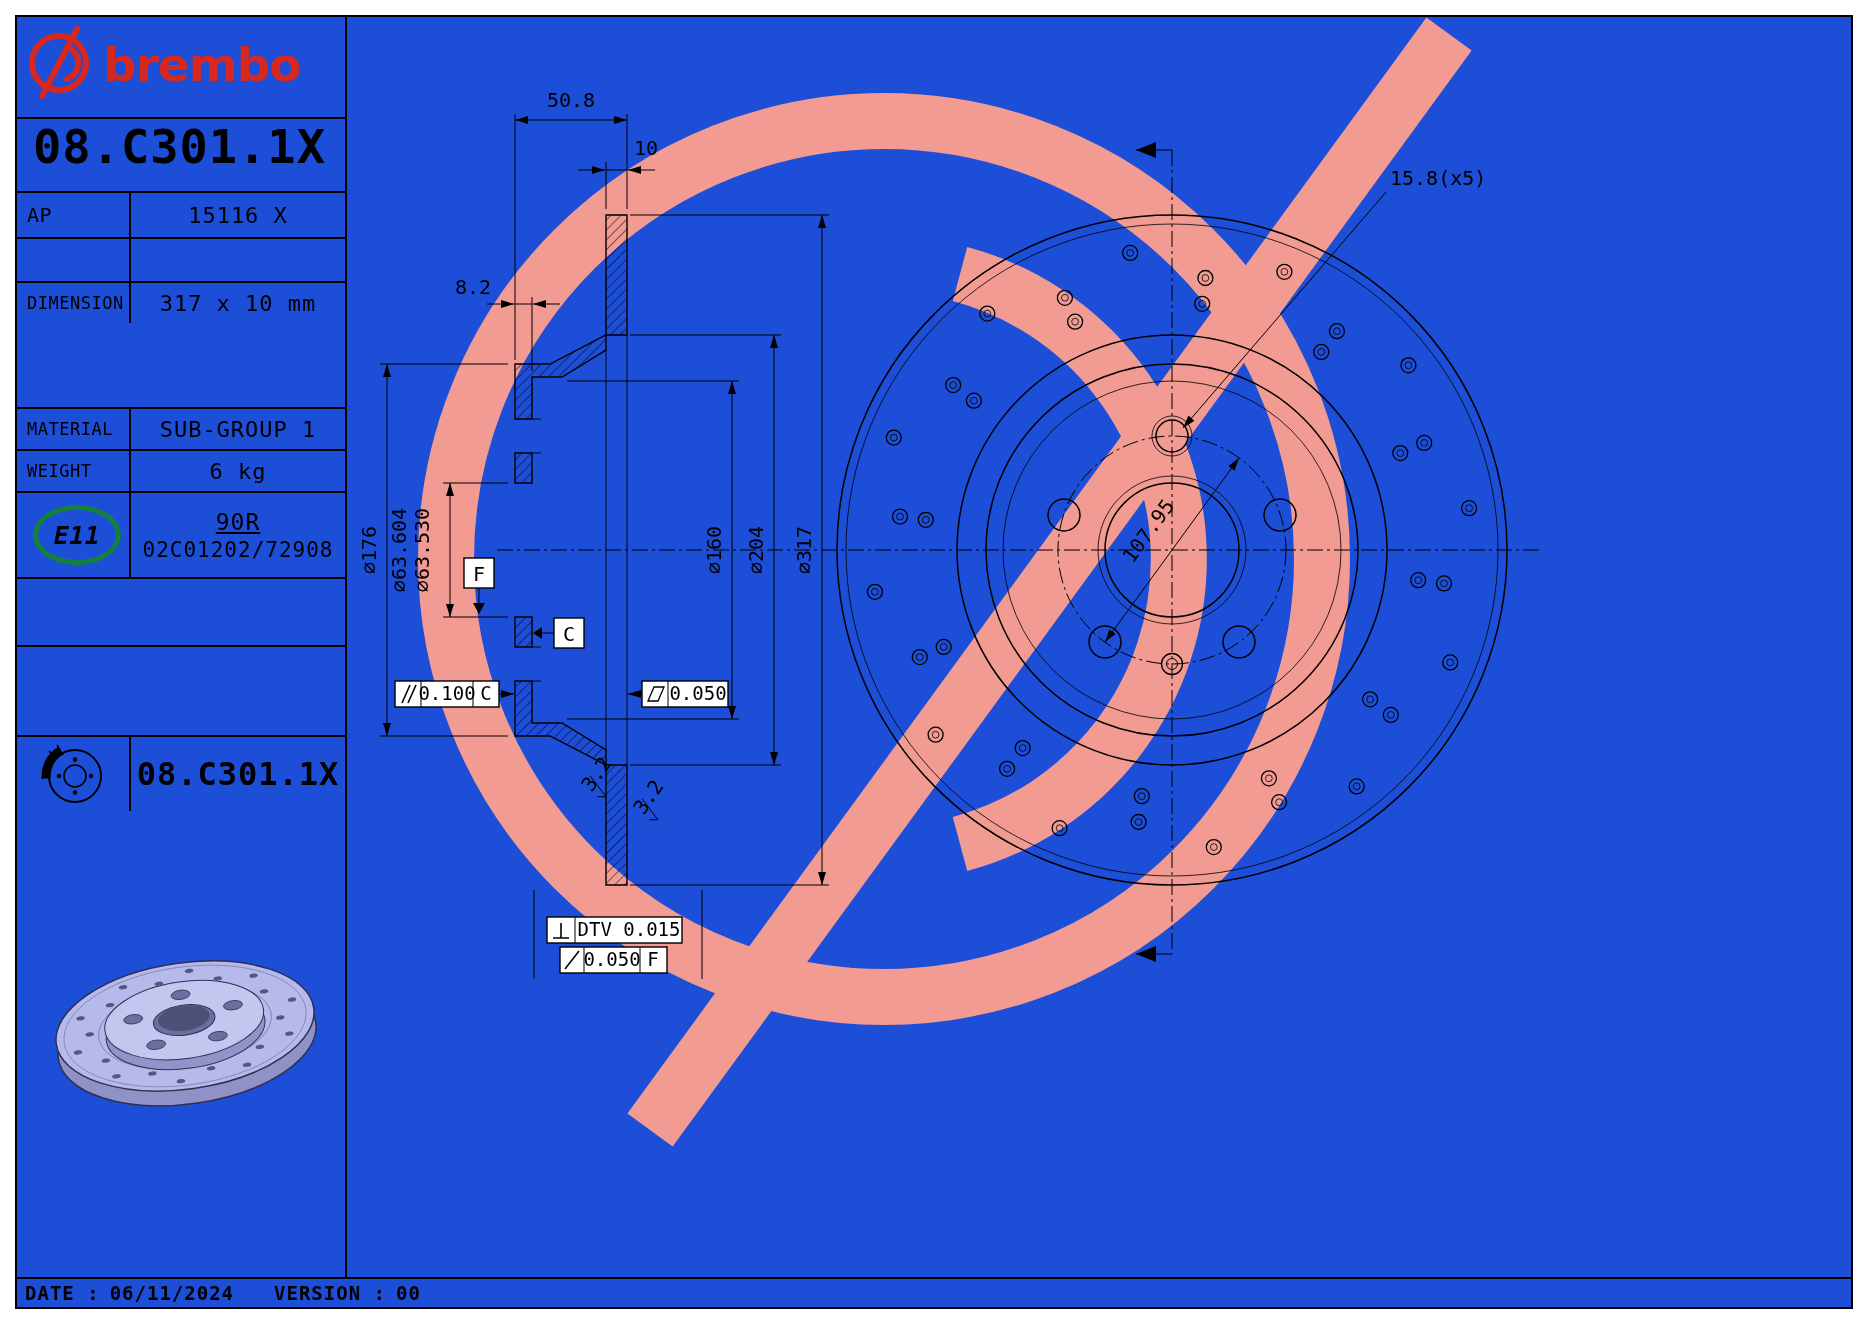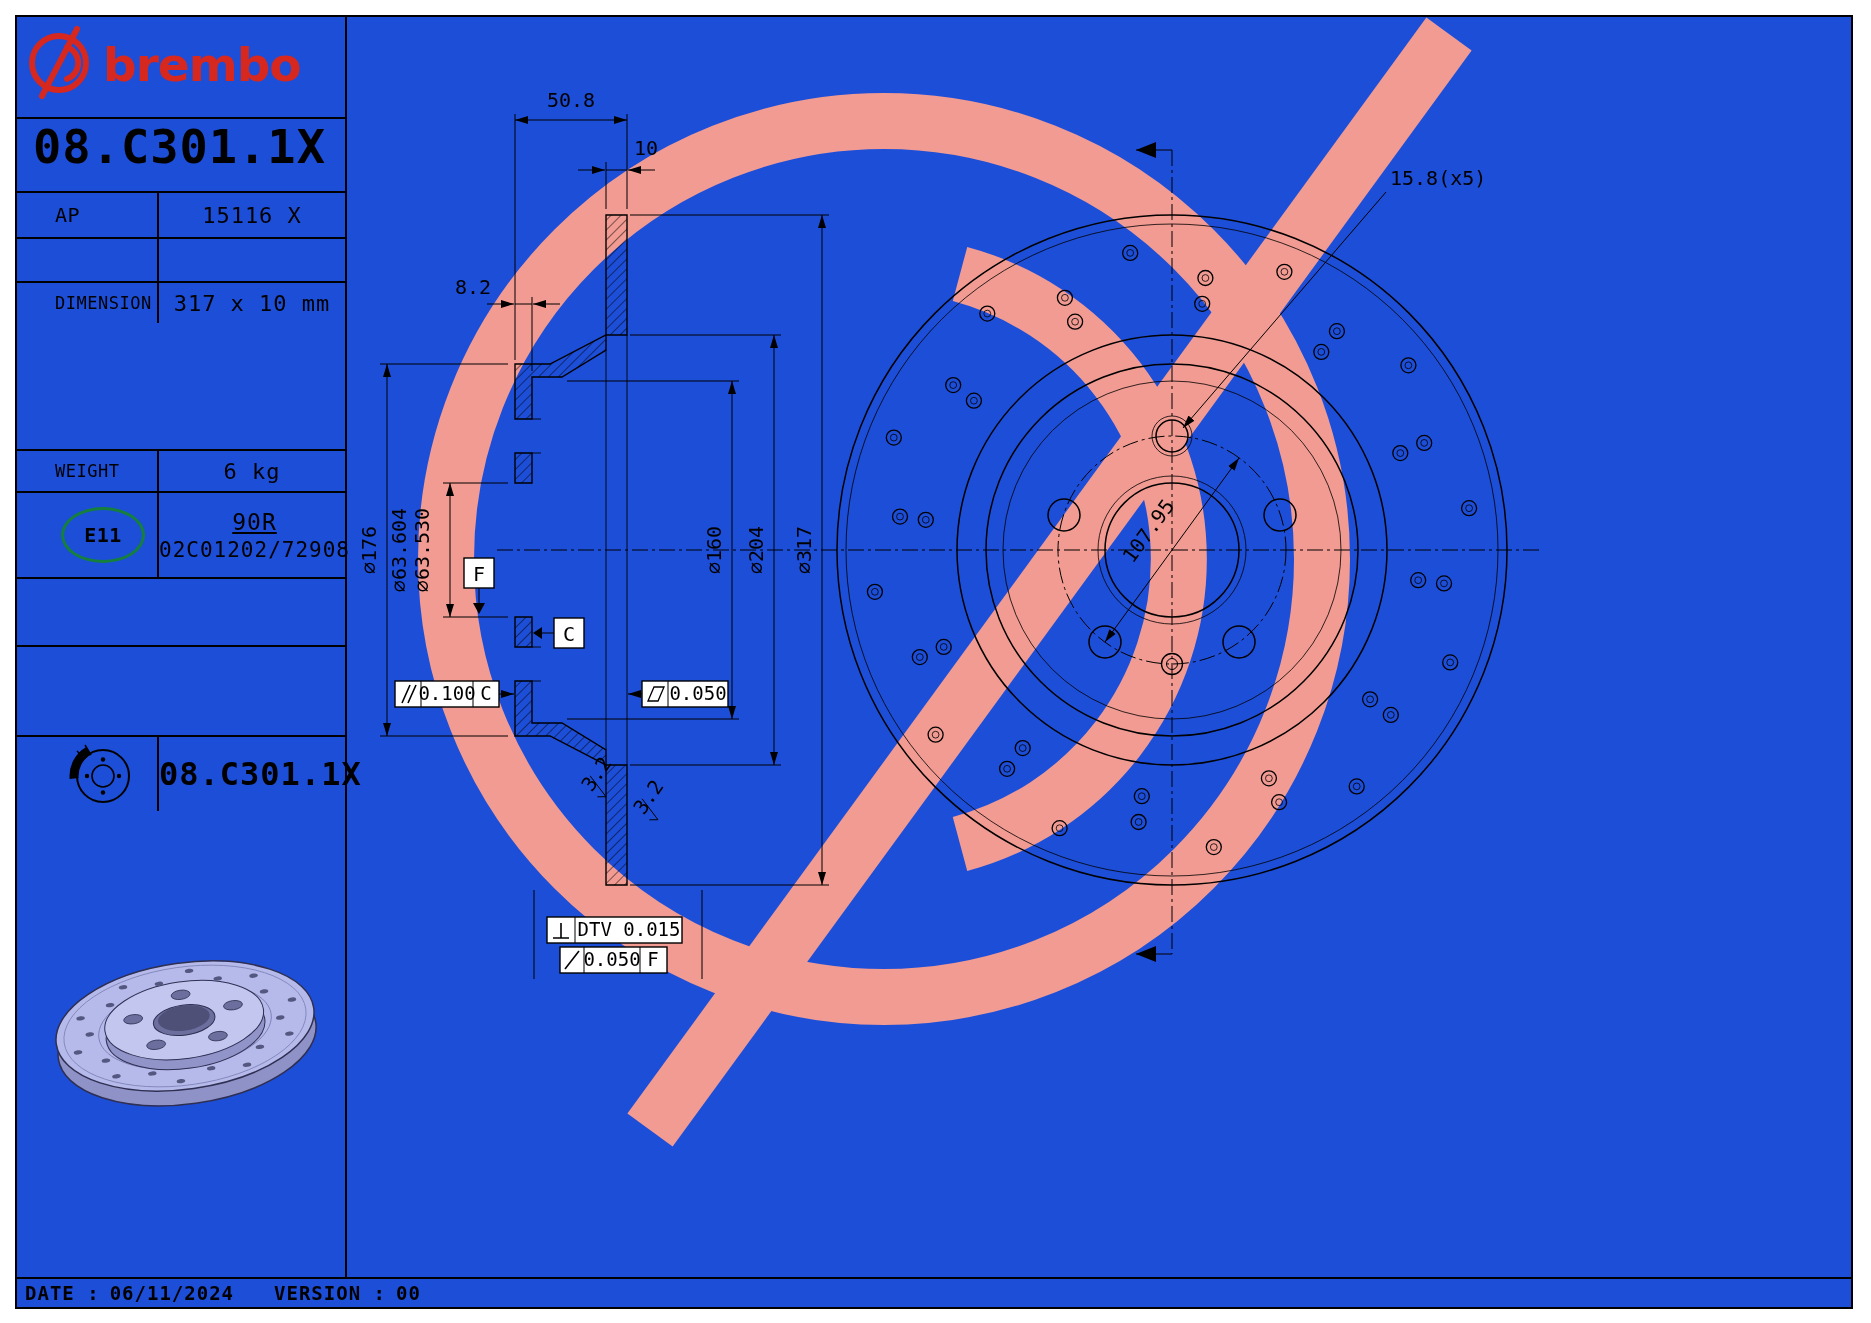--- a/index.html
+++ b/index.html
@@ -1,26 +1,26 @@
 <!DOCTYPE html>
 <html style="--brand-red: #d6281e; --watermark: #f19b92; --disc-face: #b6baea; --disc-hub: #c3c7f0; --disc-side: #8e92c6; --disc-hole: #54577f;"><head>
 <meta charset="utf-8">
 <style>
   html,body{margin:0;padding:0;background:#fff;}
   body{width:1871px;height:1323px;position:relative;font-family:"DejaVu Sans Mono",monospace;color:#000;}
   .sheet{position:absolute;left:15px;top:15px;width:1838px;height:1294px;border:2px solid #000;box-sizing:border-box;background:#1d4ed8;}
   .left-panel{position:absolute;left:0;top:0;width:330px;height:1260px;border-right:2px solid #000;box-sizing:border-box;}
   .logo-block{position:absolute;left:0;top:0;width:100%;height:100px;}
-  .lp-row{position:absolute;left:0;width:100%;border-top:2px solid #000;box-sizing:border-box;display:grid;grid-template-columns:114px 1fr;padding-left:28px;}
+  .lp-row{position:absolute;left:0;width:100%;border-top:2px solid #000;box-sizing:border-box;display:grid;grid-template-columns:114px 1fr;}
   .lp-row.noGrid{display:block;}
   .cell-l{border-right:2px solid #000;display:flex;align-items:center;padding-left:10px;font-size:17px;letter-spacing:0.5px;box-sizing:border-box;}
   .cell-r{display:flex;align-items:center;justify-content:center;font-size:22px;letter-spacing:1px;flex-direction:column;}
   .row-pn{display:flex;align-items:center;padding-left:16px;font-size:47px;font-weight:bold;letter-spacing:1px;}
   .pn2{font-size:32px;font-weight:bold;letter-spacing:1px;}
-  .e11badge{width:78px;height:50px;border:3px solid #15803d;border-radius:50%;display:flex;align-items:center;justify-content:center;font-size:20px;font-weight:bold;margin-left:6px;}
+  .e11badge{width:78px;height:50px;border:5px solid #15803d;border-radius:50%;display:flex;align-items:center;justify-content:center;font-size:25px;font-weight:bold;margin-left:6px;font-style:italic;}
   .e11line1{font-size:23px;text-decoration:underline;}
   .e11line2{font-size:21px;margin-top:3px;}
   .footer{position:absolute;left:0;bottom:0;width:100%;height:30px;border-top:2px solid #000;box-sizing:border-box;display:flex;align-items:center;padding-left:8px;font-size:19px;font-weight:bold;letter-spacing:1px;}
   .footer .gap{margin-left:30px;}
   .footer span{margin-right:10px;}
   .main-svg{position:absolute;left:330px;top:0;}
   .render-svg{position:absolute;left:0;top:794px;}
   
   .logoMark{stroke:var(--brand-red,#d6281e);stroke-width:6;fill:none;stroke-linecap:round;}
   .logoText{fill:var(--brand-red,#d6281e);font-family:"DejaVu Sans",sans-serif;font-weight:bold;font-size:47px;letter-spacing:-1px;}
@@ -65,20 +65,24 @@
     </div>
 
     <div class="lp-row" style="top:220px;height:44px;">
       <div class="cell-l"></div>
         <div class="cell-r"></div>
     </div>
 
     <div class="lp-row" style="top:264px;height:42px;">
       <div class="cell-l">DIMENSION</div>
       <div class="cell-r">317 x 10 mm</div>
+    </div>
+    <div class="lp-row" style="top:390px;height:42px;">
+      <div class="cell-l">MATERIAL</div>
+      <div class="cell-r">SUB-GROUP 1</div>
     </div>
     <div class="lp-row" style="top:432px;height:42px;">
       <div class="cell-l">WEIGHT</div>
       <div class="cell-r">6 kg</div>
     </div>
 
     <div class="lp-row" style="top:474px;height:86px;">
       <div class="cell-l" style="justify-content:flex-start;">
         <div class="e11badge">E11</div>
       </div>

